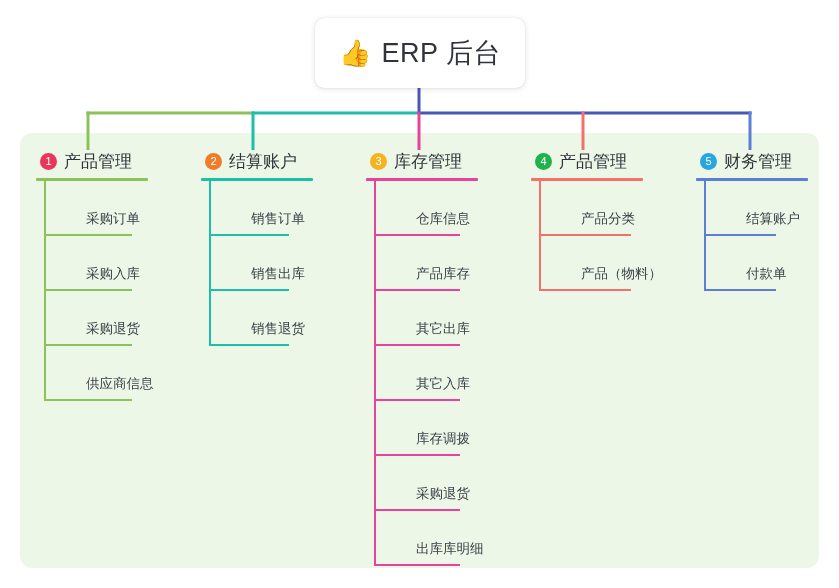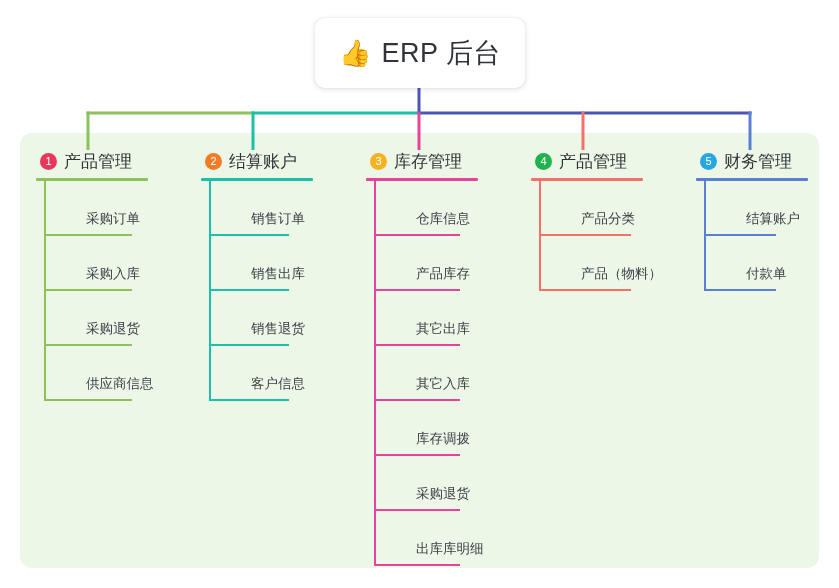--- a/index.html
+++ b/index.html
@@ -204,24 +204,20 @@
             <div class="leaf-rule" style="background: rgb(28, 191, 168); width: 80px;"></div>
           </div>
           <div class="leaf">
             <span class="leaf-label">销售出库</span>
             <div class="leaf-rule" style="background: rgb(28, 191, 168); width: 80px;"></div>
           </div>
           <div class="leaf">
             <span class="leaf-label">销售退货</span>
             <div class="leaf-rule" style="background: rgb(28, 191, 168); width: 80px;"></div>
           </div>
-          <div class="leaf">
-            <span class="leaf-label">客户信息</span>
-            <div class="leaf-rule" style="background: rgb(28, 191, 168); width: 80px;"></div>
-          </div>
         </div>
       </div>
       <div class="column" style="left: 366px; top: 148px; width: 150px;">
         <div class="col-head">
           <span class="badge" style="background: rgb(245, 178, 34);">3</span>
           <span class="col-title">库存管理</span>
         </div>
         <div class="head-rule" style="background: rgb(232, 67, 155); width: 112px;"></div>
         <div class="children">
           <div class="spine" style="background: rgb(232, 67, 155);"></div>

